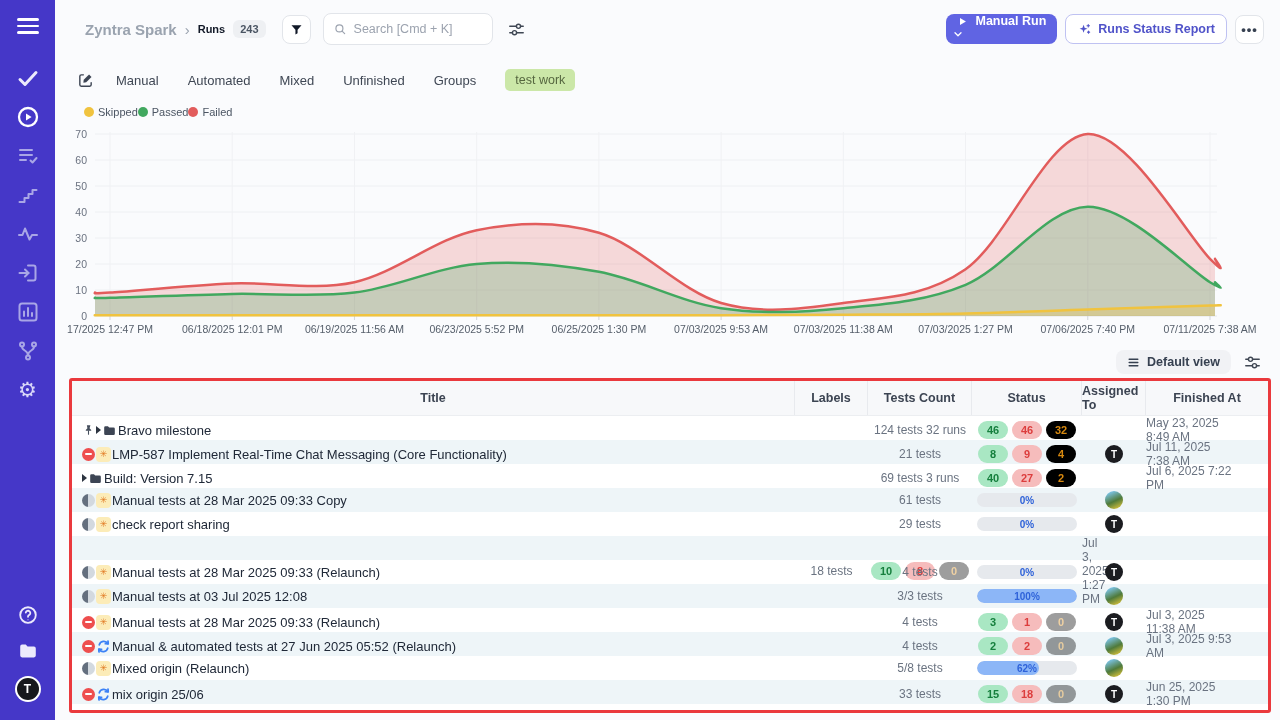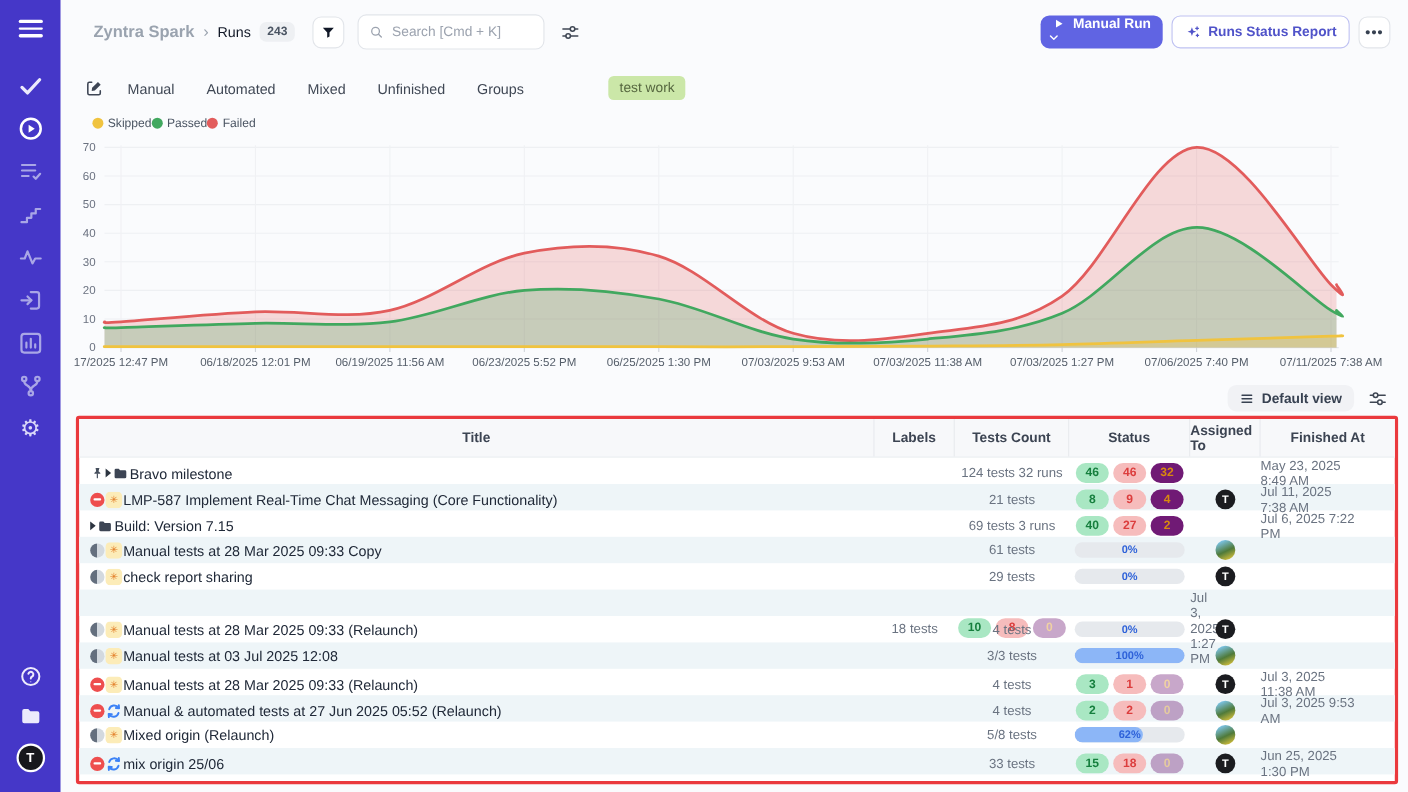--- a/index.html
+++ b/index.html
@@ -21,21 +21,21 @@
   .avatar-ws{width:26px;height:26px;border-radius:50%;background:#fff;display:flex;align-items:center;
              justify-content:center;cursor:pointer;}
   .avatar-ws .inner{width:22px;height:22px;border-radius:50%;background:#17181c;color:#fff;display:flex;
              align-items:center;justify-content:center;font-weight:800;font-size:12px;}
   .glyph{display:block}
   
   .main{margin-left:55px;width:1225px;}
   .topbar{height:58px;display:flex;align-items:center;padding:0 16px 0 30px;}
   .crumb-parent{color:#9aa3af;font-weight:700;font-size:15px;cursor:pointer;}
   .crumb-sep{color:#9aa3af;font-size:15px;margin:0 8px;}
-  .crumb-current{color:#111827;font-weight:400;font-size:13px;}
+  .crumb-current{color:#111827;font-weight:700;font-size:11px;}
   .count-badge{background:#eef0f3;color:#4b5563;font-size:11px;font-weight:700;border-radius:6px;
                padding:3px 7px;margin-left:8px;}
   .icon-btn{width:29px;height:29px;border:1px solid #e2e5ea;background:#fff;border-radius:8px;display:flex;
             align-items:center;justify-content:center;cursor:pointer;color:#111827;padding:0;}
   .filter-btn{margin-left:16px;}
   .filter-btn svg{width:15px;height:15px;}
   .search{margin-left:12px;width:150px;height:30px;border:1px solid #e2e5ea;background:#fff;border-radius:8px;
           display:flex;align-items:center;padding:0 9px;gap:7px;color:#9ca3af;font-size:12.5px;cursor:text;}
   .search svg{width:14px;height:14px;color:#9ca3af;}
   .tool-ic{margin-left:14px;width:19px;height:19px;color:#3f4754;cursor:pointer;}
@@ -48,21 +48,21 @@
   .btn-split .chev{width:24px;display:flex;align-items:center;justify-content:center;align-self:stretch;}
   .btn-split .chev svg{width:12px;height:12px;}
   .btn-outline{margin-left:8px;height:30px;border:1px solid #bfc2f2;background:#fff;color:#5053c9;border-radius:8px;
                display:flex;align-items:center;gap:6px;padding:0 11px;font-size:12.5px;font-weight:700;cursor:pointer;}
   .btn-outline svg{width:15px;height:15px;}
   .more-btn{margin-left:8px;font-weight:800;color:#374151;letter-spacing:1px;font-size:13px;}
   
   .tabs-row{margin-top:10px;height:24px;display:flex;align-items:center;padding-left:22px;}
   .bulk-ic{width:17px;height:17px;color:#3d4554;margin-right:22px;cursor:pointer;}
   .tab{font-size:13px;color:#3f4754;margin-right:29px;cursor:pointer;}
-  .tag-pill{background:#cbe7a8;color:#55663f;font-size:12.5px;border-radius:5px;padding:4px 10px;cursor:pointer;margin-left:48px;}
+  .tag-pill{background:#cbe7a8;color:#55663f;font-size:12.5px;border-radius:5px;padding:4px 10px;cursor:pointer;}
   
   .legend{margin:12px 0 0 29px;display:flex;align-items:flex-end;height:14px;}
   .legend .li{display:flex;align-items:center;gap:4px;font-size:11px;color:#4b5563;cursor:pointer;}
   .legend .dot{width:10px;height:10px;border-radius:50%;}
   .chart-area{margin-top:6px;}
   
   .view-row{margin-top:6px;height:28px;display:flex;align-items:center;justify-content:flex-end;
             padding-right:18px;gap:12px;}
   .view-btn{background:#f1f2f5;border:none;border-radius:8px;padding:5px 11px;display:flex;align-items:center;
             gap:7px;font-size:12.5px;font-weight:600;color:#374151;cursor:pointer;font-family:inherit;}
@@ -88,21 +88,21 @@
   .st-stop{width:13px;height:13px;border-radius:50%;background:#ee4e4e;position:relative;flex:0 0 auto;}
   .st-stop::after{content:"";position:absolute;left:3px;right:3px;top:5.5px;height:2px;background:#fff;border-radius:1px;}
   .st-half{width:13px;height:13px;border-radius:50%;background:linear-gradient(90deg,#646f7e 50%,#d3d9df 50%);
            flex:0 0 auto;}
   .og{width:15px;height:15px;flex:0 0 auto;display:flex;align-items:center;justify-content:center;}
   .og-man{border-radius:4px;background:#fcecb8;color:#e0771f;font-size:9px;line-height:1;}
   .pill{min-width:30px;height:18px;border-radius:9px;font-size:11px;font-weight:700;display:inline-flex;
         align-items:center;justify-content:center;padding:8px 5px;box-sizing:border-box;}
   .pill.p{background:#a9e7c3;color:#157f3d;}
   .pill.f{background:#f6bcbc;color:#dc3d3d;}
-  .pill.s{background:#701a75;color:#d8890f;}
+  .pill.s{background:#000000;color:#d8890f;}
   .pill.faded{opacity:.38;}
   .status-cell{display:flex;gap:4px;justify-content:center;align-items:center;}
   .prog{width:100px;height:14px;border-radius:7px;background:#e6e9ed;position:relative;overflow:hidden;}
   .prog .fill{position:absolute;left:0;top:0;bottom:0;background:#8cb6f7;border-radius:7px;}
   .prog .lbl{position:absolute;inset:0;display:flex;align-items:center;justify-content:center;font-size:10px;
              font-weight:700;color:#2e62d9;}
   .avatar-t{width:18px;height:18px;border-radius:50%;background:#1b1c20;color:#fff;display:flex;align-items:center;
             justify-content:center;font-size:10px;font-weight:800;}
   .avatar-photo{width:18px;height:18px;border-radius:50%;
             background:linear-gradient(155deg,#7cc4e8 12%,#4f7a3a 55%,#c9b93b 88%);}

